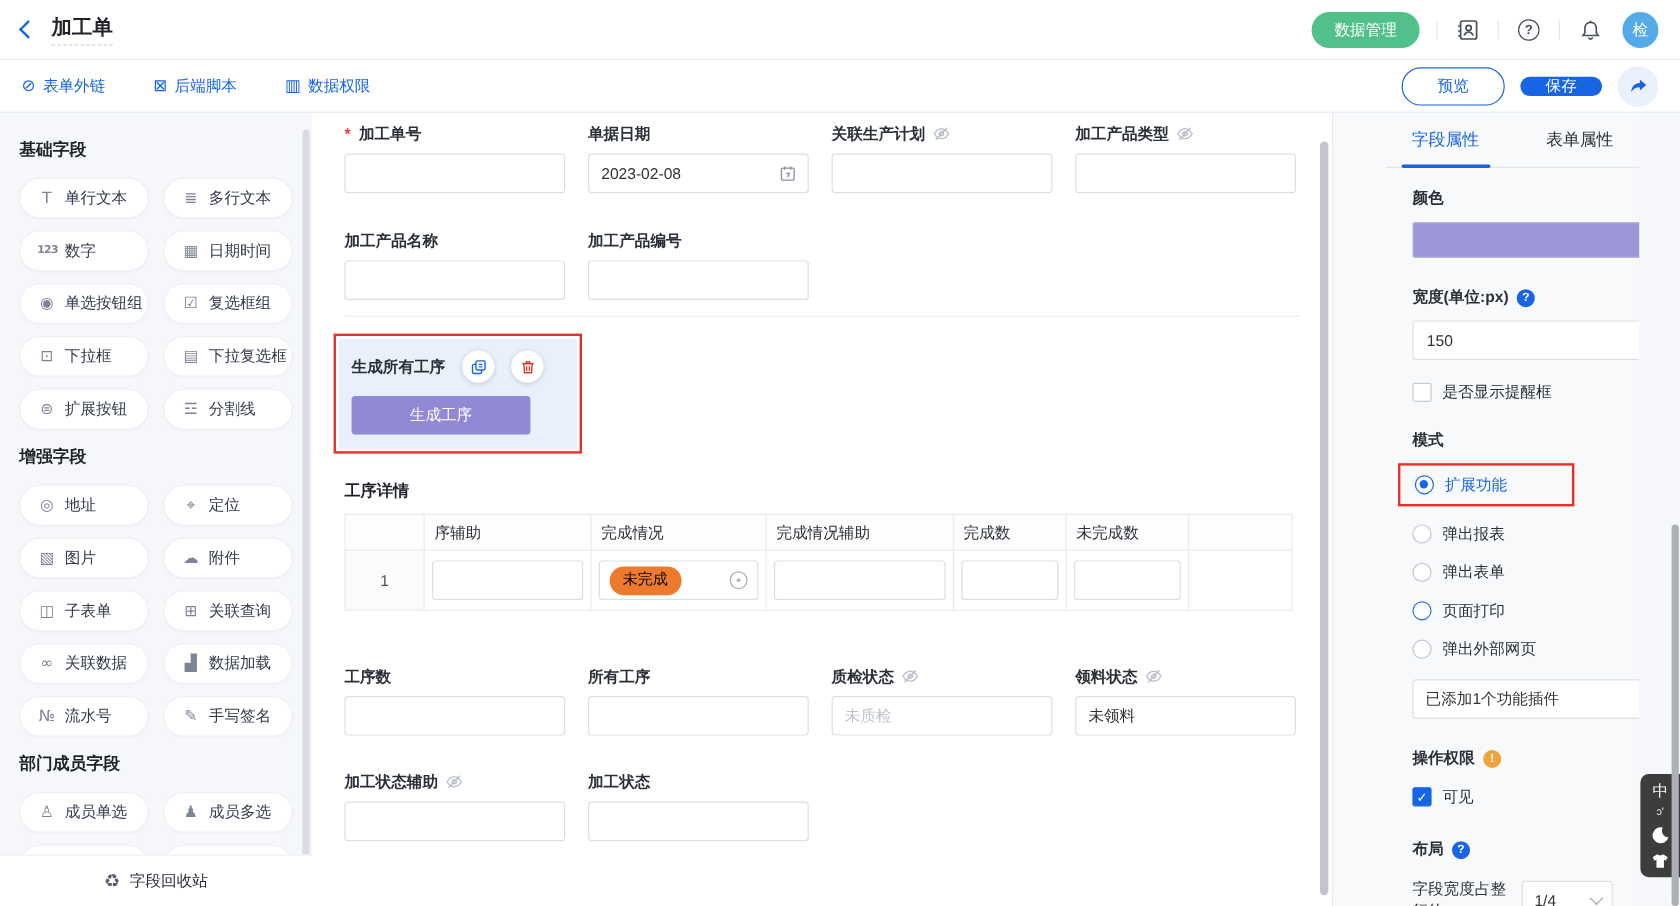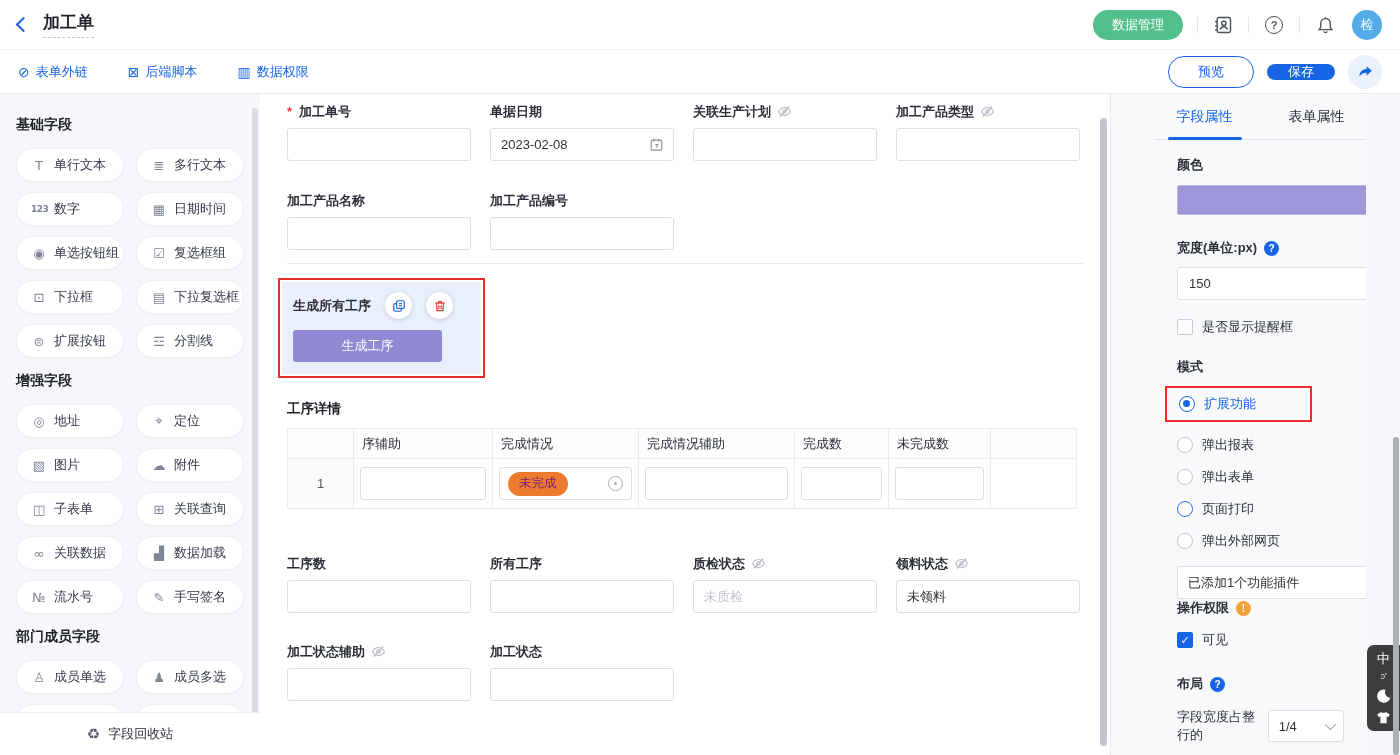--- a/index.html
+++ b/index.html
@@ -65,21 +65,21 @@
   .sel-head .circ-btn { margin-left:14px; }
   .btn-purple { margin-top:11px; width:149px; height:32px; background:#8f8ad3; color:#fff; border-radius:3px; display:flex; align-items:center; justify-content:center; font-size:13px; cursor:pointer; }
 
   .subt-title { font-size:13.5px; font-weight:bold; margin-top:22px; }
   .subtable { margin-top:10px; width:790px; border:1px solid #e4e7ed; border-collapse:collapse; table-layout:fixed; }
   .subtable th, .subtable td { border:1px solid #e9ebf0; font-weight:normal; }
   .subtable th { height:30px; font-size:13px; color:#2b3038; text-align:left; padding-left:8px; background:#fdfdfe; }
   .subtable td { height:50px; padding:0 6px; }
   .idx-cell { text-align:center; color:#555; background:#fbfbfc; font-size:13px; }
   .cell-input { height:33px; border:1px solid #dcdfe6; border-radius:3px; background:#fff; display:flex; align-items:center; padding:0 8px; cursor:text; }
-  .badge { background:#ed7b2f; color:#701a75; font-size:12.5px; height:24px; padding:0 11px; border-radius:13px; display:flex; align-items:center; }
+  .badge { background:#ed7b2f; color:#000000; font-size:12.5px; height:24px; padding:0 11px; border-radius:13px; display:flex; align-items:center; }
   .cdot { width:15px; height:15px; border:1px solid #a9afba; border-radius:50%; position:relative; margin-left:auto; flex:none; }
   .cdot::after { content:""; position:absolute; left:5px; top:5px; width:3px; height:3px; border-radius:50%; background:#a9afba; }
   .canvas-scroll { position:absolute; top:24px; right:3px; width:7px; height:628px; background:#c2c5cc; border-radius:4px; cursor:pointer; }
 
   .mt46 { margin-top:46px; } .mt30 { margin-top:30px; }
 
   
   .panel { width:256px; background:#f8f9fb; border-left:1px solid #e8eaf0; position:relative; overflow:hidden;padding-left:44px; }
   .ptabs { height:46px; display:flex; align-items:center; justify-content:center; gap:56px; border-bottom:1px solid #e2e5ea; }
   .ptab { font-size:14px; color:#2b3038; height:46px; display:flex; align-items:center; position:relative; cursor:pointer; }
@@ -534,21 +534,21 @@
       <div class="radio-row">
         <span class="rad"></span>
         <span>弹出外部网页</span>
       </div>
 
       <div class="plugin-box">
         <span>已添加1个功能插件</span>
         <span class="gl">✎</span>
       </div>
 
-      <div class="plabel" style="">
+      <div class="plabel" style="margin-top:24px;">
         <span>操作权限</span>
         <span class="w-circle">!</span>
       </div>
       <div class="chk-row" style="margin-top:14px;">
         <span class="chk checked">✓</span>
         <span>可见</span>
       </div>
 
       <div class="plabel" style="margin-top:26px;">
         <span>布局</span>

